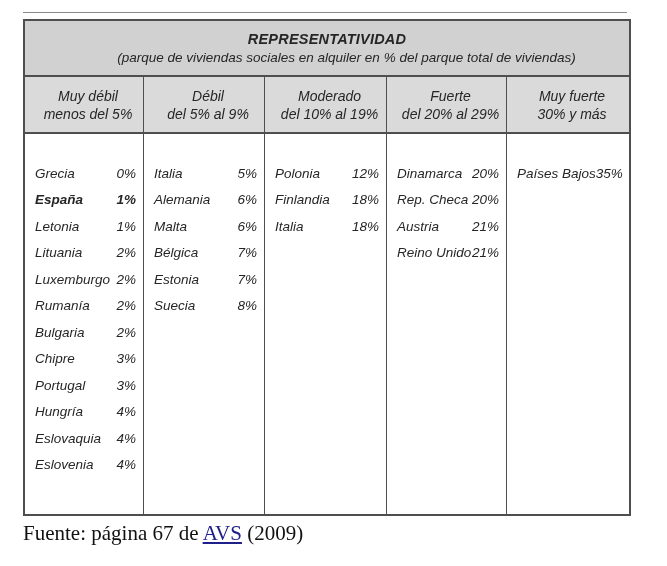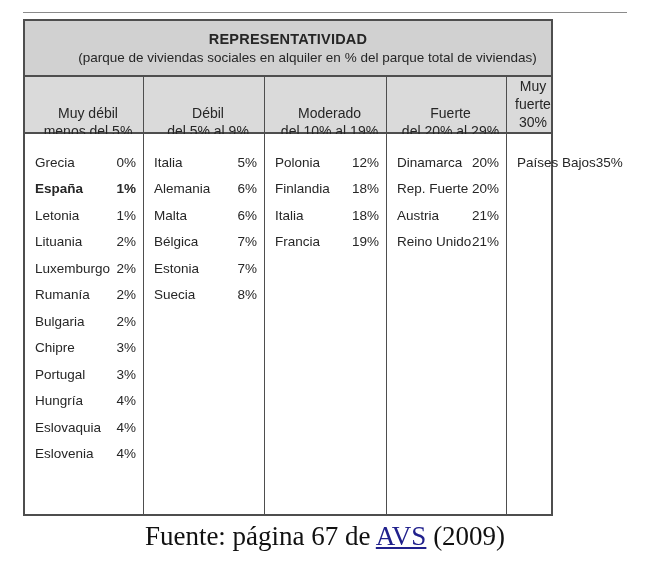--- a/index.html
+++ b/index.html
@@ -9,23 +9,23 @@
     --text:#262626;
     --link:#20208c;
   }
   *{margin:0;padding:0;box-sizing:border-box;}
   html,body{width:667px;height:566px;background:#ffffff;overflow:hidden;}
   body{font-family:"Liberation Sans","DejaVu Sans",sans-serif;color:var(--text);position:relative;}
 
   .top-rule{position:absolute;left:23px;top:12px;width:604px;height:1px;background:#8a8a8a;}
 
   .fig-table{
-    position:absolute;left:23px;top:19px;width:530px;height:497px;
+    position:absolute;left:23px;top:19px;width:608px;height:497px;
     border:2px solid var(--border);background:#ffffff;
-    display:flex;flex-direction:column;
+    display:flex;flex-direction:column;font-style:italic;
   }
   .title-band{
     background:var(--title-bg);
     border-bottom:2px solid var(--border);
     height:56px;flex:0 0 auto;
     display:flex;flex-direction:column;justify-content:center;align-items:center;
     text-align:center;
   }
   .title-band .title{font-weight:bold;font-size:14.5px;letter-spacing:.2px;}
   .title-band .subtitle{font-size:13.5px;margin-top:3px;margin-left:39px;}
@@ -41,35 +41,35 @@
     display:flex;flex-direction:column;justify-content:center;align-items:center;
     text-align:center;font-size:14px;line-height:18px;padding-left:8px;
   }
   .hcell:last-child{border-right:none;}
 
   .body-row{
     flex:1 1 auto;
     display:grid;grid-template-columns:119px 121px 122px 120px 1fr;
     background:#ffffff;
   }
-  .bcol{border-right:1.5px solid var(--border);padding-top:15px;}
+  .bcol{border-right:1.5px solid var(--border);padding-top:26px;}
   .bcol:last-child{border-right:none;}
 
   .entry{
     height:26.5px;display:flex;align-items:center;justify-content:space-between;
     font-size:13.5px;padding:0 7px 0 10px;white-space:nowrap;
   }
   .entry.bold{font-weight:bold;justify-content:space-between;}
   .entry .val{text-align:right;}
 
   .caption{
     position:absolute;left:23px;top:521px;width:604px;
-    text-align:center;
+    text-align:left;
     font-family:"Liberation Serif","DejaVu Serif",serif;
-    font-size:27px;color:#111;
+    font-size:21px;color:#111;
   }
   .caption a{color:var(--link);text-decoration:underline;cursor:pointer;}
 </style>
 </head>
 <body>
 
 <div class="top-rule"></div>
 
 <div class="fig-table">
   <div class="title-band">
@@ -181,32 +181,28 @@
           <span class="val">12%</span>
         </div>
         <div class="entry">
           <span class="country">Finlandia</span>
           <span class="val">18%</span>
         </div>
         <div class="entry">
           <span class="country">Italia</span>
           <span class="val">18%</span>
         </div>
-        <div class="entry">
-          <span class="country">Francia</span>
-          <span class="val">19%</span>
-        </div>
       </div>
       <div class="bcol">
         <div class="entry">
           <span class="country">Dinamarca</span>
           <span class="val">20%</span>
         </div>
         <div class="entry">
-          <span class="country">Rep. Fuerte</span>
+          <span class="country">Rep. Checa</span>
           <span class="val">20%</span>
         </div>
         <div class="entry">
           <span class="country">Austria</span>
           <span class="val">21%</span>
         </div>
         <div class="entry">
           <span class="country">Reino Unido</span>
           <span class="val">21%</span>
         </div>

